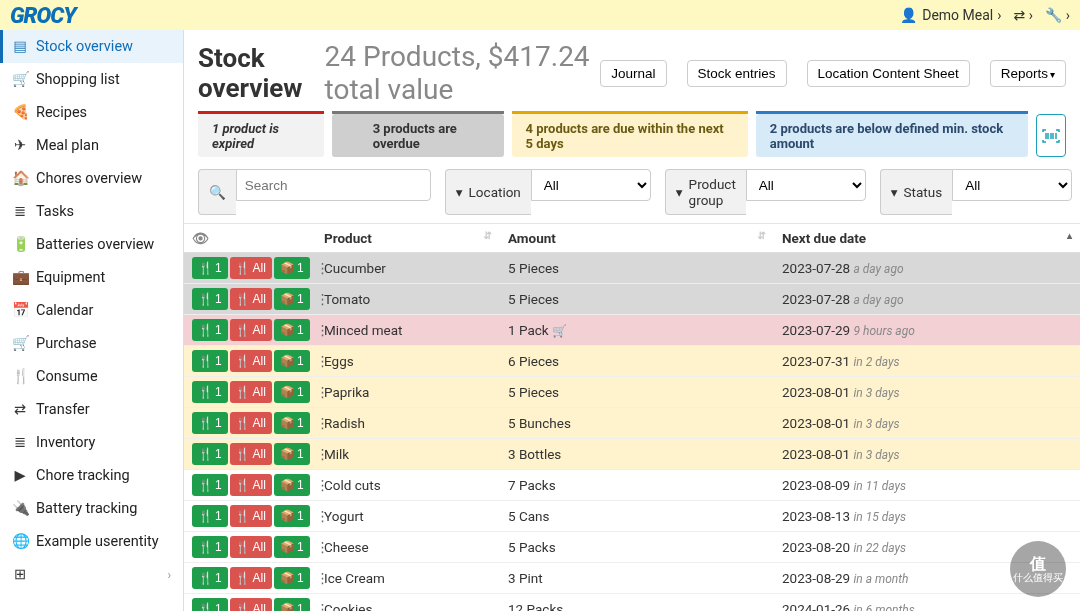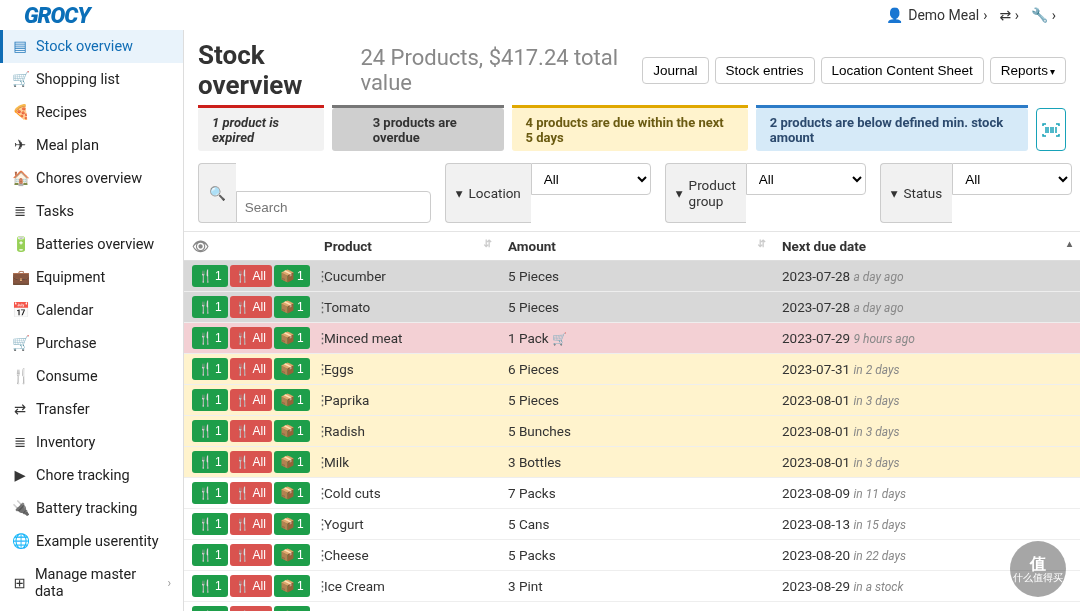--- a/index.html
+++ b/index.html
@@ -1,47 +1,47 @@
 <!DOCTYPE html>
 <html><head>
 <meta charset="utf-8">
 <style>
 * { box-sizing: border-box; margin: 0; padding: 0; }
 body { font-family: -apple-system, BlinkMacSystemFont, "Segoe UI", Roboto, Arial, sans-serif; font-size: 14px; color: #333; background: #e6e6e6; overflow: hidden; }
 .app { width: 1080px; height: 611px; display: flex; flex-direction: column; position: relative; }
-.topbar { height: 30px; background: #ffffff; display: flex; align-items: center; padding: 0 24px; justify-content: space-between; }
+.topbar { height: 30px; background: #fef9c3; display: flex; align-items: center; padding: 0 10px; justify-content: space-between; }
 .brand { font-size: 22px; font-weight: 900; font-style: italic; color: #0b6fb8; letter-spacing: -1px; }
 .topbar-right { display: flex; align-items: center; gap: 12px; color: #333; }
 .topbar-right .user { display: flex; align-items: center; gap: 4px; cursor: pointer; }
 .main { flex: 1; display: flex; overflow: hidden; }
 .sidebar { width: 184px; background: #fff; display: flex; flex-direction: column; border-right: 1px solid #ddd; }
 .sidebar .item { display: flex; align-items: center; gap: 8px; padding: 8px 12px; color: #222; cursor: pointer; font-size: 14.5px; }
 .sidebar .item.active { background: #e9f3fb; color: #106db5; border-left: 3px solid #106db5; padding-left: 9px; }
 .sidebar .item .ico { width: 16px; text-align: center; opacity: .9; }
 .sidebar .item .chev { margin-left: auto; color: #999; font-size: 12px; }
 .content { flex: 1; background: #fff; display: flex; flex-direction: column; overflow: hidden; }
 .page-header { padding: 10px 14px 4px; display: flex; align-items: center; gap: 8px; }
 .page-header h1 { font-size: 26px; font-weight: 700; }
-.page-header .sub { font-size: 22px; color: #888; font-weight: 400; }
-.header-btns { margin-left: auto; display: flex; gap: 6px; }
+.page-header .sub { font-size: 28px; color: #888; font-weight: 400; }
+.header-btns { margin-left: auto; display: flex; gap: 20px; }
 .hbtn { border: 1px solid #ccc; background: #fff; padding: 5px 10px; border-radius: 4px; font-size: 13.5px; cursor: pointer; white-space: nowrap; }
 .hbtn .caret::after { content: "▾"; margin-left: 2px; font-size: 10px; }
 .status-pills { display: flex; gap: 8px; padding: 4px 14px 6px; align-items: stretch; }
 .pill { border-radius: 3px 3px 3px 3px; padding: 7px 14px 6px; font-size: 13px; font-weight: 700; position: relative; }
 .pill::before { content: ""; position: absolute; top: -3px; left: 0; right: 0; height: 3px; }
 .pill.red { background: #f2f2f2; color: #333; font-style: italic; } .pill.red::before { background: #cc1f1a; }
 .pill.gray { background: #cfcfcf; color: #333; padding-left: 41px; } .pill.gray::before { background: #777; }
 .pill.yellow { background: #fff3cd; color: #6b5b12; } .pill.yellow::before { background: #e0a800; }
 .pill.blue { background: #d6eaf8; color: #2c4a6e; } .pill.blue::before { background: #2c7bc7; }
 .scan-btn { width: 34px; border: 1px solid #17a2b8; color: #17a2b8; background: #fff; border-radius: 4px; display: flex; align-items: center; justify-content: center; cursor: pointer; margin-left: auto; font-size: 16px; }
 .filters { display: flex; gap: 14px; padding: 6px 14px 8px; }
 .fgroup { display: flex; align-items: stretch; }
 .fgroup .pre { border: 1px solid #ccc; border-right: none; border-radius: 4px 0 0 4px; background: #f1f1f1; padding: 6px 10px; display: flex; align-items: center; gap: 6px; font-size: 13.5px; }
 .fgroup .fld { border: 1px solid #ccc; border-radius: 0 4px 4px 0; padding: 0 8px; font-size: 13.5px; min-width: 120px; height: 32px; background: #fff; }
-.fgroup input.fld { min-width: 160px; margin-top: 28px; }
+.fgroup input.fld { min-width: 160px; }
 .table-wrap { flex: 1; overflow-y: auto; overflow-x: hidden; border-top: 1px solid #e4e4e4; }
 table { width: 100%; border-collapse: collapse; table-layout: fixed; }
 th { text-align: left; font-weight: 700; font-size: 13.5px; padding: 6px 8px; border-bottom: 1px solid #ddd; background: #fff; position: sticky; top: 0; }
 th .sorter { float: right; color: #ccc; font-size: 10px; }
 td { padding: 4px 8px; border-bottom: 1px solid #eee; font-size: 13.5px; vertical-align: middle; height: 30px; }
 tr.row-gray td { background: #d8d8d8; }
 tr.row-pink td { background: #f3d0d4; }
 tr.row-yellow td { background: #fff3cd; }
 .actions { display: flex; gap: 2px; align-items: center; }
 .abtn { color: #fff; border: none; border-radius: 3px; padding: 3px 6px; font-size: 12px; cursor: pointer; display: flex; align-items: center; gap: 2px; height: 22px; }
@@ -137,21 +137,20 @@
         <div class="item">
           <span class="ico">🔌</span>
           <span>Battery tracking</span>
         </div>
         <div class="item">
           <span class="ico">🌐</span>
           <span>Example userentity</span>
         </div>
         <div class="item">
           <span class="ico">⊞</span>
-          <span>Manage master data</span>
           <span class="chev">›</span>
         </div>
       </div>
 
     <div class="content">
       <div class="page-header">
         <h1>Stock overview</h1>
         <span class="sub">24 Products, $417.24 total value</span>
         <div class="header-btns" id="hbtns">
             <button class="hbtn">Journal</button>
@@ -353,21 +352,21 @@
     <td>
                   <div class="actions">
       <button class="abtn ag">🍴<span>1</span></button>
       <button class="abtn ar">🍴<span>All</span></button>
       <button class="abtn ag">📦<span>1</span></button>
       <span class="kebab">⋮</span>
     </div>
                 </td>
     <td>Ice Cream</td>
     <td>3 Pint</td>
-    <td>2023-08-29 <span class="muted">in a stock</span></td>
+    <td>2023-08-29 <span class="muted">in a month</span></td>
               </tr>
               <tr class="">
     <td>
                   <div class="actions">
       <button class="abtn ag">🍴<span>1</span></button>
       <button class="abtn ar">🍴<span>All</span></button>
       <button class="abtn ag">📦<span>1</span></button>
       <span class="kebab">⋮</span>
     </div>
                 </td>

